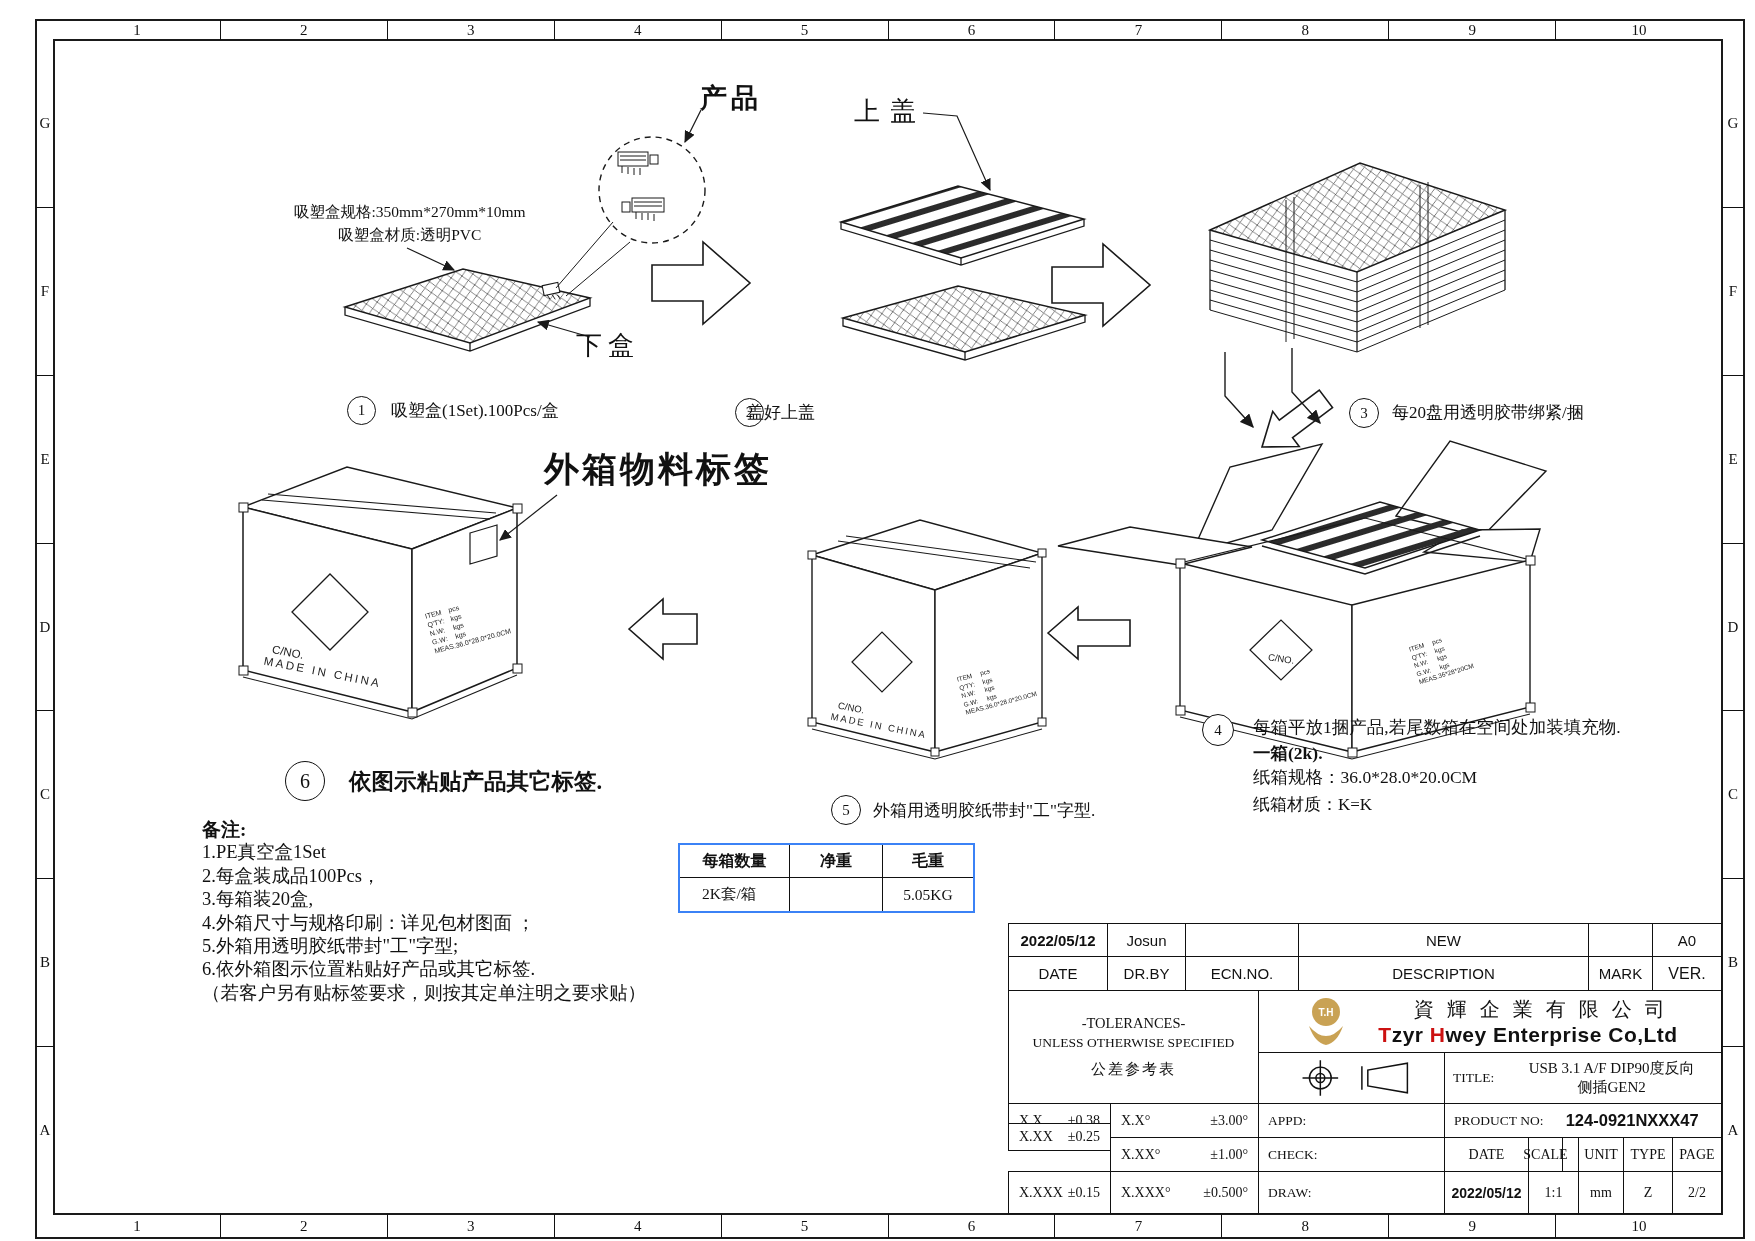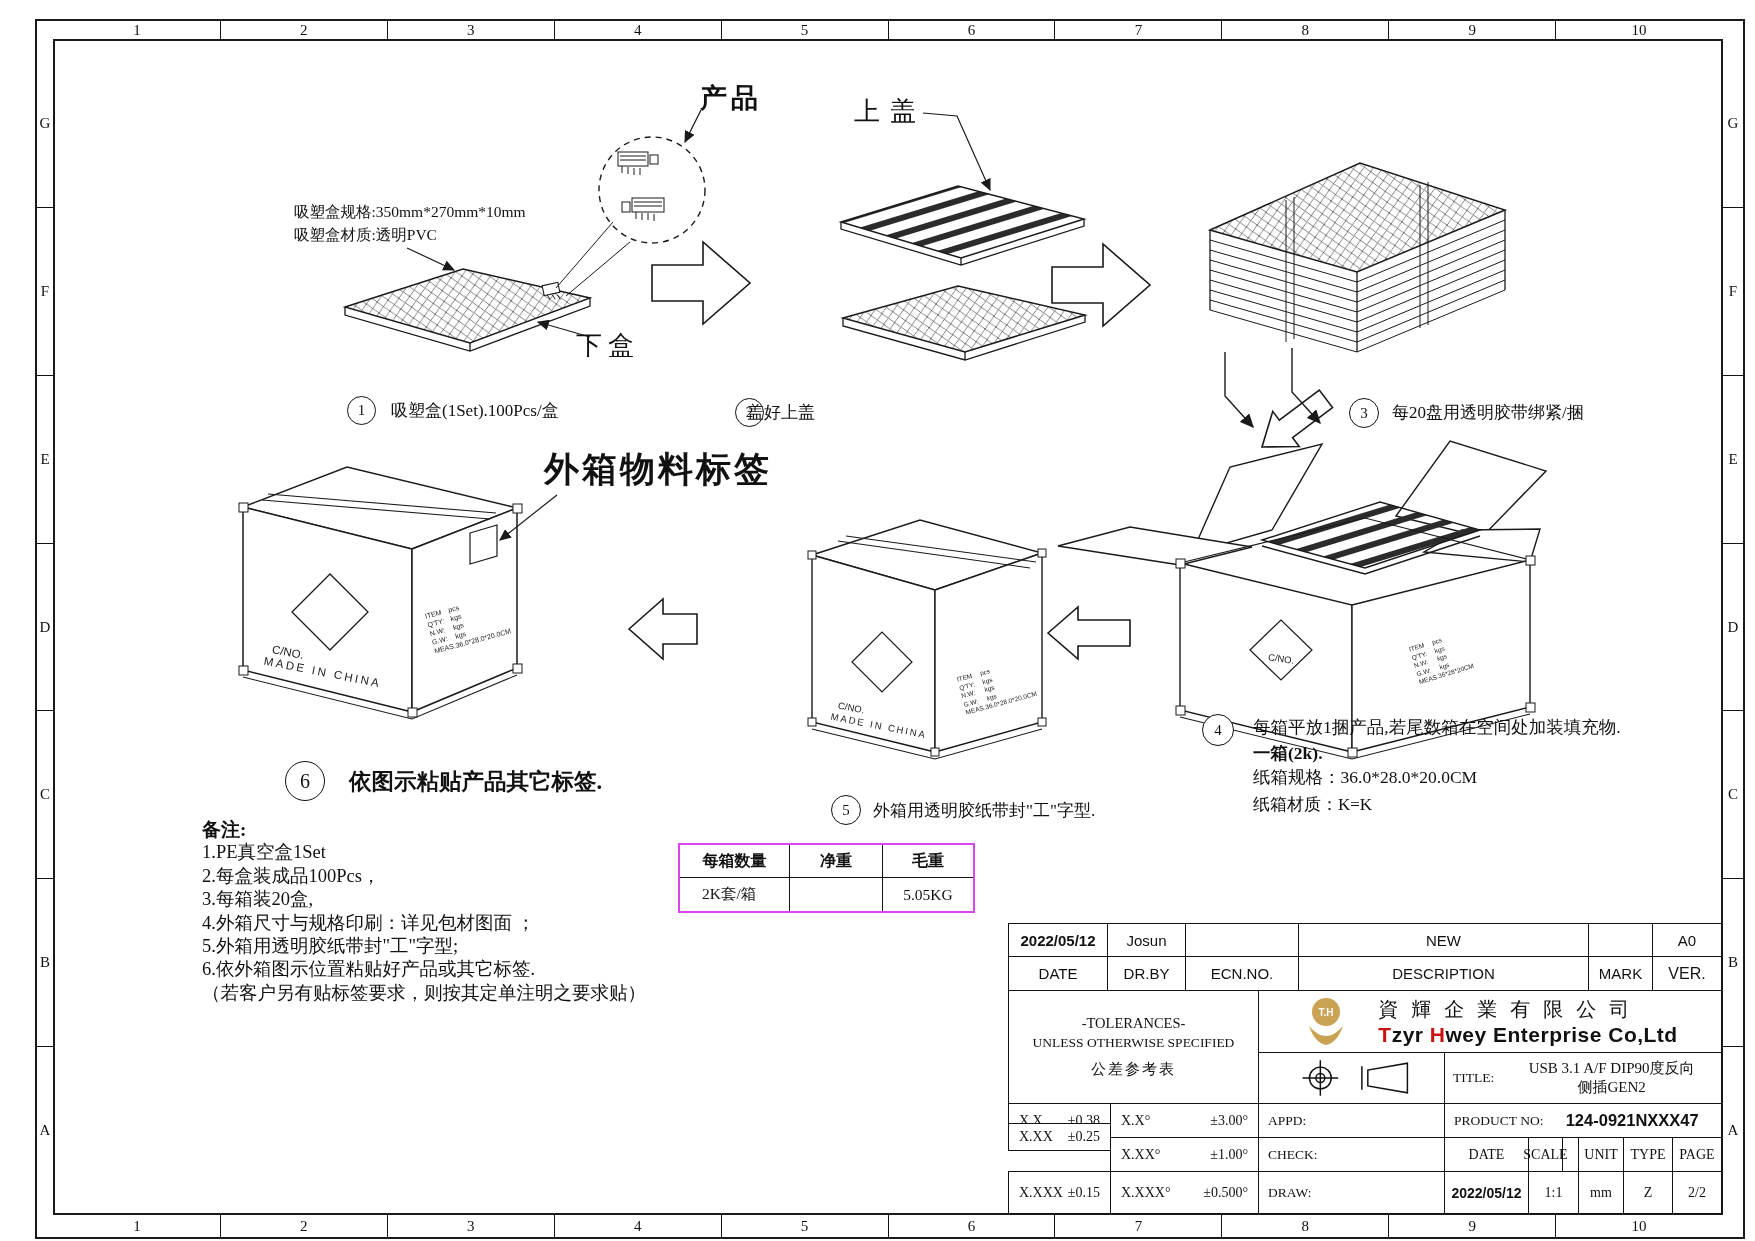--- a/index.html
+++ b/index.html
@@ -1,38 +1,38 @@
 <!DOCTYPE html>
 <html><head>
 <meta charset="utf-8">
 <style>
   html,body{margin:0;padding:0;background:#fff;}
   .sheet{position:relative;width:1755px;height:1241px;background:#fff;overflow:hidden;
          font-family:"Liberation Serif","DejaVu Serif",serif;color:#111;}
   svg.art{position:absolute;left:0;top:0;z-index:1;}
-  .txt{position:absolute;z-index:2;white-space:nowrap;}
+  .txt{position:absolute;z-index:2;white-space:nowrap;text-align:center;}
   
   .strip{position:absolute;display:flex;z-index:2;font-size:15px;}
   .strip.h{flex-direction:row;}
   .strip.v{flex-direction:column;}
   .strip .cell{flex:1;display:flex;align-items:center;justify-content:center;}
   .strip.h .cell{border-right:1.5px solid #111;}
   .strip.h .cell:last-child{border-right:none;}
   .strip.v .cell{border-bottom:1.5px solid #111;}
   .strip.v .cell:last-child{border-bottom:none;}
   
   .stepc{position:absolute;z-index:2;border:1.6px solid #111;border-radius:50%;
          display:flex;align-items:center;justify-content:center;background:#fff;
          width:27px;height:27px;font-size:15px;}
   
   .notes{position:absolute;left:202px;top:818px;z-index:2;font-size:18.5px;line-height:23.4px;font-weight:500;white-space:nowrap;}
   .notes .ntitle{font-size:19px;font-weight:600;}
   
   .qtable{position:absolute;left:678px;top:843px;width:297px;height:70px;z-index:2;
-          border:2px solid #d946ef;box-sizing:border-box;display:grid;
+          border:2px solid #3b82f6;box-sizing:border-box;display:grid;
           grid-template-columns:110px 93px 1fr;grid-template-rows:1fr 1fr;}
   .qtable>div{border-right:1.5px solid #111;border-bottom:1.5px solid #111;
           display:flex;align-items:center;justify-content:center;font-size:15.5px;}
   .qtable>div:nth-child(3n){border-right:none;}
   .qtable>div:nth-child(n+4){border-bottom:none;}
   .qtable .hd{font-weight:700;font-size:16px;}
   .qtable .lft{justify-content:flex-start;padding-left:22px;}
   
   .boxprint{position:absolute;z-index:2;font-family:"Liberation Sans","DejaVu Sans",sans-serif;color:#222;}
   .boxlabel{position:absolute;z-index:2;font-family:"Liberation Sans","DejaVu Sans",sans-serif;color:#222;}
@@ -40,21 +40,21 @@
   .boxlabel .row .l{width:24px;}
   
   .tblock{position:absolute;left:1008px;top:923px;width:714px;height:291px;z-index:3;background:#fff;
           font-family:"Liberation Sans","DejaVu Sans",sans-serif;}
   .tblock .c{position:absolute;border:1.5px solid #111;box-sizing:border-box;
           display:flex;align-items:center;justify-content:center;background:#fff;}
   .tblock .serif{font-family:"Liberation Serif","DejaVu Serif",serif;}
   .tolrow{display:flex;justify-content:space-between;width:100%;padding:0 10px;box-sizing:border-box;}
   .red{color:#cc1111;}
   .company{display:flex;align-items:center;justify-content:center;gap:28px;width:100%;}
-  .cname .cn{font-family:"Liberation Serif","DejaVu Serif",serif;font-size:20px;letter-spacing:13px;white-space:nowrap;}
+  .cname .cn{font-family:"Liberation Serif","DejaVu Serif",serif;font-size:20px;letter-spacing:13px;white-space:nowrap;text-align:right;}
   .cname .en{font-size:21px;font-weight:700;white-space:nowrap;letter-spacing:0.5px;}
 </style>
 </head>
 <body>
 
 <div class="sheet">
 
   <svg class="art" width="1755" height="1241" viewBox="0 0 1755 1241">
     <defs>
       <marker id="ah" markerWidth="11" markerHeight="9" refX="9" refY="4.5" orient="auto">

